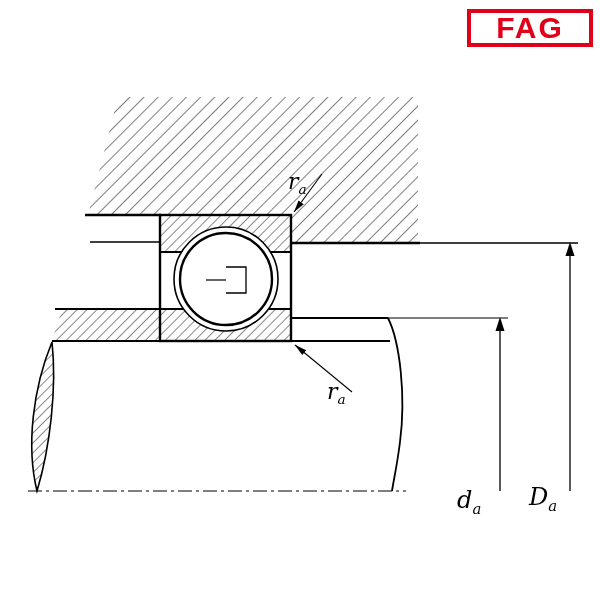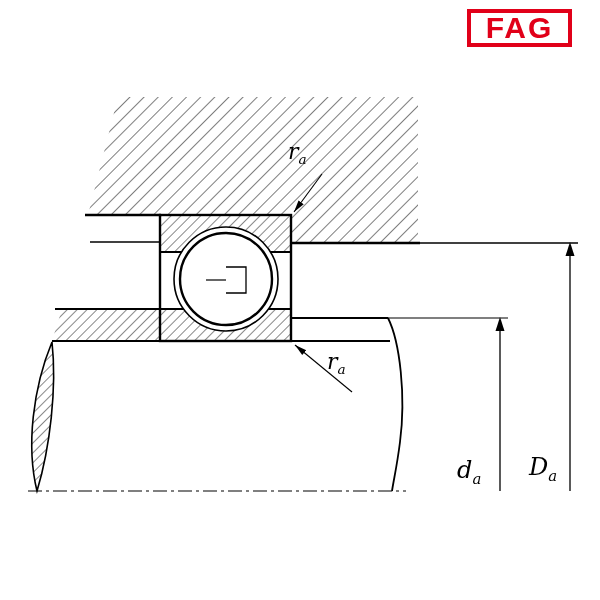--- a/index.html
+++ b/index.html
@@ -1,22 +1,22 @@
 <!DOCTYPE html>
 <html><head>
 <meta charset="utf-8">
 <style>
   html,body{margin:0;padding:0;background:#ffffff;}
   .stage{position:relative;width:600px;height:600px;background:#ffffff;overflow:hidden;
          font-family:"Liberation Sans",sans-serif;}
   .stage svg{position:absolute;left:0;top:0;}
   .dim-label{position:absolute;font-family:"DejaVu Serif",serif;font-style:italic;
-             font-size:22px;color:#000;line-height:1;}
+             font-size:22px;color:#000;line-height:1;margin-top:30px;}
   .dim-label sub{font-size:0.62em;font-style:italic;}
-  .logo{position:absolute;left:467px;top:9px;width:105px;height:38px;box-sizing:border-box;
+  .logo{position:absolute;left:467px;top:9px;width:126px;height:38px;box-sizing:border-box;
         border:4px solid #e10019;color:#e10019;display:flex;align-items:center;justify-content:center;
         font-family:"Liberation Sans",sans-serif;font-weight:bold;font-size:30px;letter-spacing:2px;}
 </style>
 </head>
 <body>
 
 <div class="stage">
 
   <svg width="600" height="600" viewBox="0 0 600 600">
     <defs>

